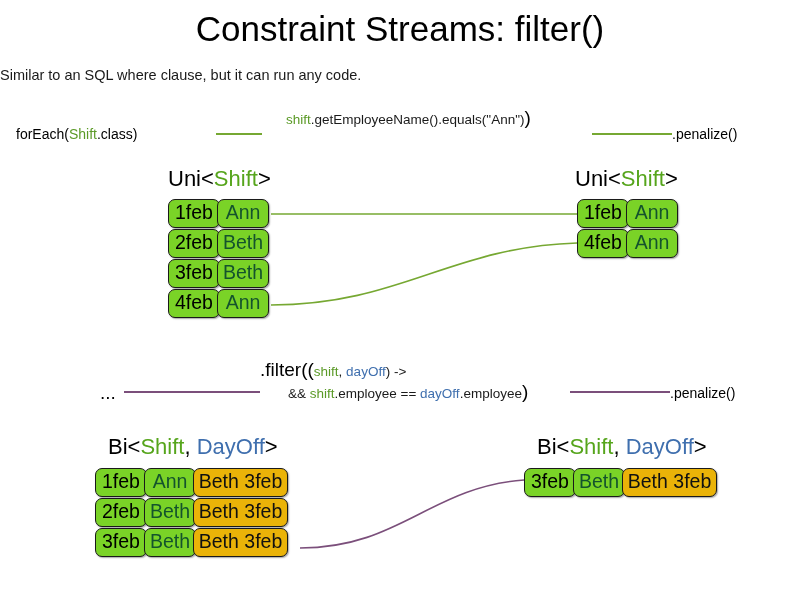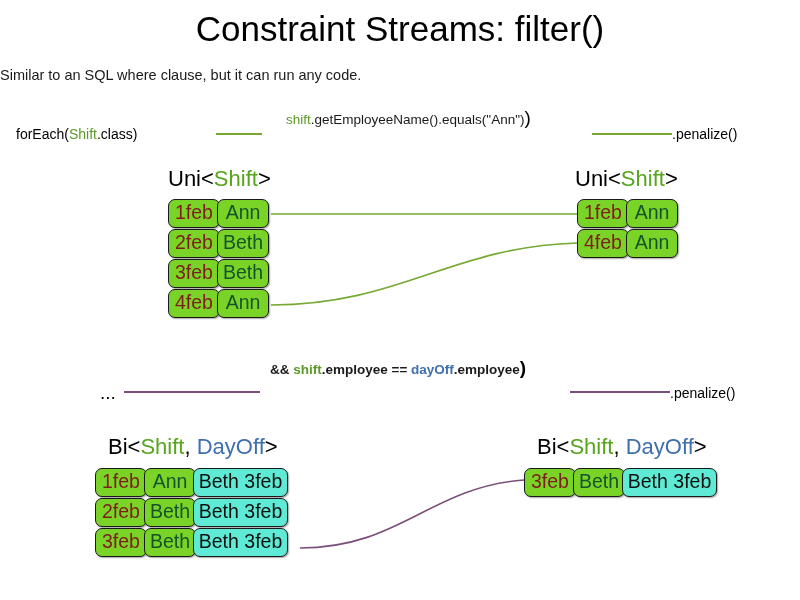--- a/index.html
+++ b/index.html
@@ -118,23 +118,23 @@
     font-size: 19.5px;
     text-align: center;
     white-space: nowrap;
     padding: 0 3px;
     box-shadow: 1px 1px 1.5px rgba(0,0,0,0.35);
   }
   .cell.green {
     background: #7ad327;
   }
   .cell.blue  {
-    background: #5eead4;
-  }
-  .cell.date  { color: #7f1d1d; }
+    background: #eab308;
+  }
+  .cell.date  { color: #000000; }
   .cell.name  { color: #14532d; }
   .cell.dayoff{ color: #111111; }
 
   .cell-date  { width: 52px; }
   .cell-name  { width: 52px; }
   .cell-off   { width: 95px; }
 
   .fact-row .cell + .cell { margin-left: -3px; }
 </style>
 </head>
@@ -205,21 +205,24 @@
       </div>
       <div class="fact-row">
         <div class="cell green date cell-date">4feb</div>
         <div class="cell green name cell-name">Ann</div>
       </div>
     </div>
 
   <div class="ellipsis" style="left:100px; top:382px;">...</div>
 
   <div class="lambda-block" style="left:260px; top:358px;">
-    <div class="lambda-body" id="bi-filter-line3" style="margin-left:10px;font-weight:bold;"><span class="tok-plain">&amp;&amp; </span><span class="tok-shift">shift</span><span class="tok-plain">.employee == </span><span class="tok-dayoff">dayOff</span><span class="tok-plain">.employee</span><span class="paren-big">)</span></div>
+    <div class="lambda-head">
+      <span>.filter((</span><span class="lambda-body tok-shift">shift</span><span class="lambda-body tok-plain">, </span><span class="lambda-body tok-dayoff">dayOff</span><span class="lambda-body tok-plain">) -&gt;</span>
+    </div>
+    <div class="lambda-body" id="bi-filter-line3" style="margin-left:28px;"><span class="tok-plain">&amp;&amp; </span><span class="tok-shift">shift</span><span class="tok-plain">.employee == </span><span class="tok-dayoff">dayOff</span><span class="tok-plain">.employee</span><span class="paren-big">)</span></div>
   </div>
 
   <div class="pipe-text" style="left:670px; top:381px;">.penalize()</div>
 
   <div class="type-label" style="left:108px; top:436px;">
     <span>Bi&lt;</span><span class="g">Shift</span><span>, </span><span class="b">DayOff</span><span>&gt;</span>
   </div>
 
   <div class="type-label" style="left:537px; top:436px;">
     <span>Bi&lt;</span><span class="g">Shift</span><span>, </span><span class="b">DayOff</span><span>&gt;</span>

